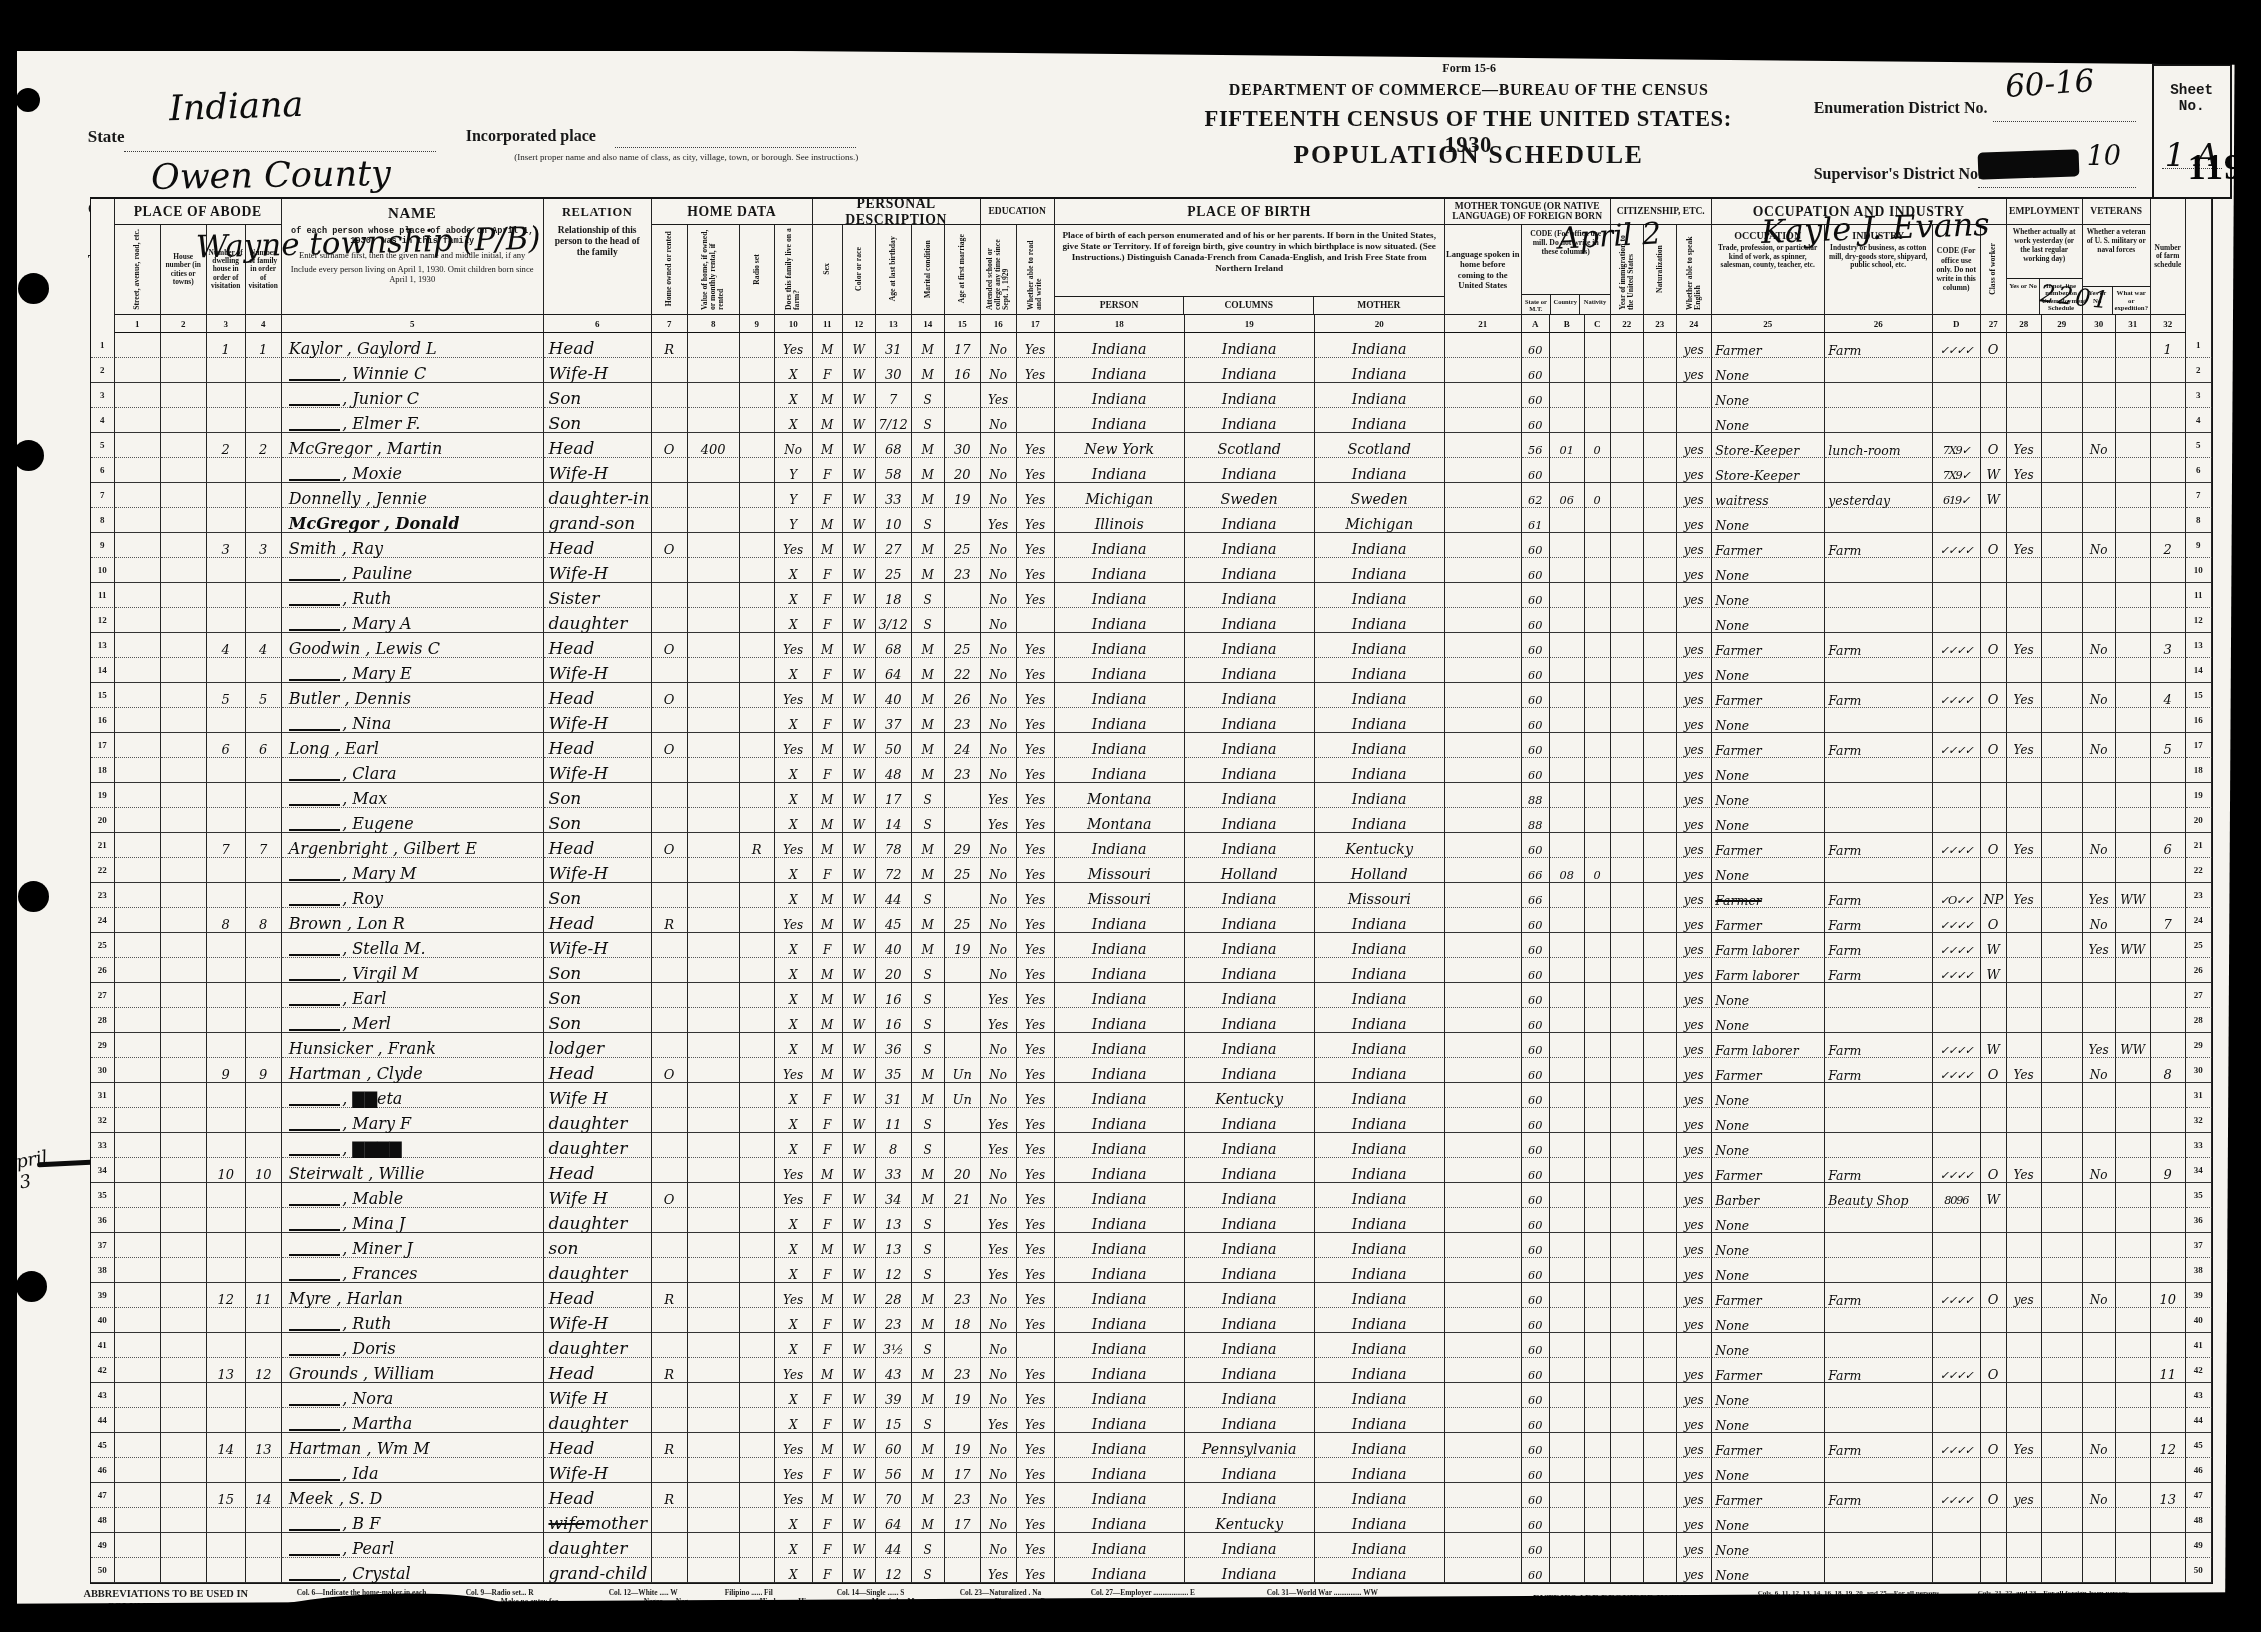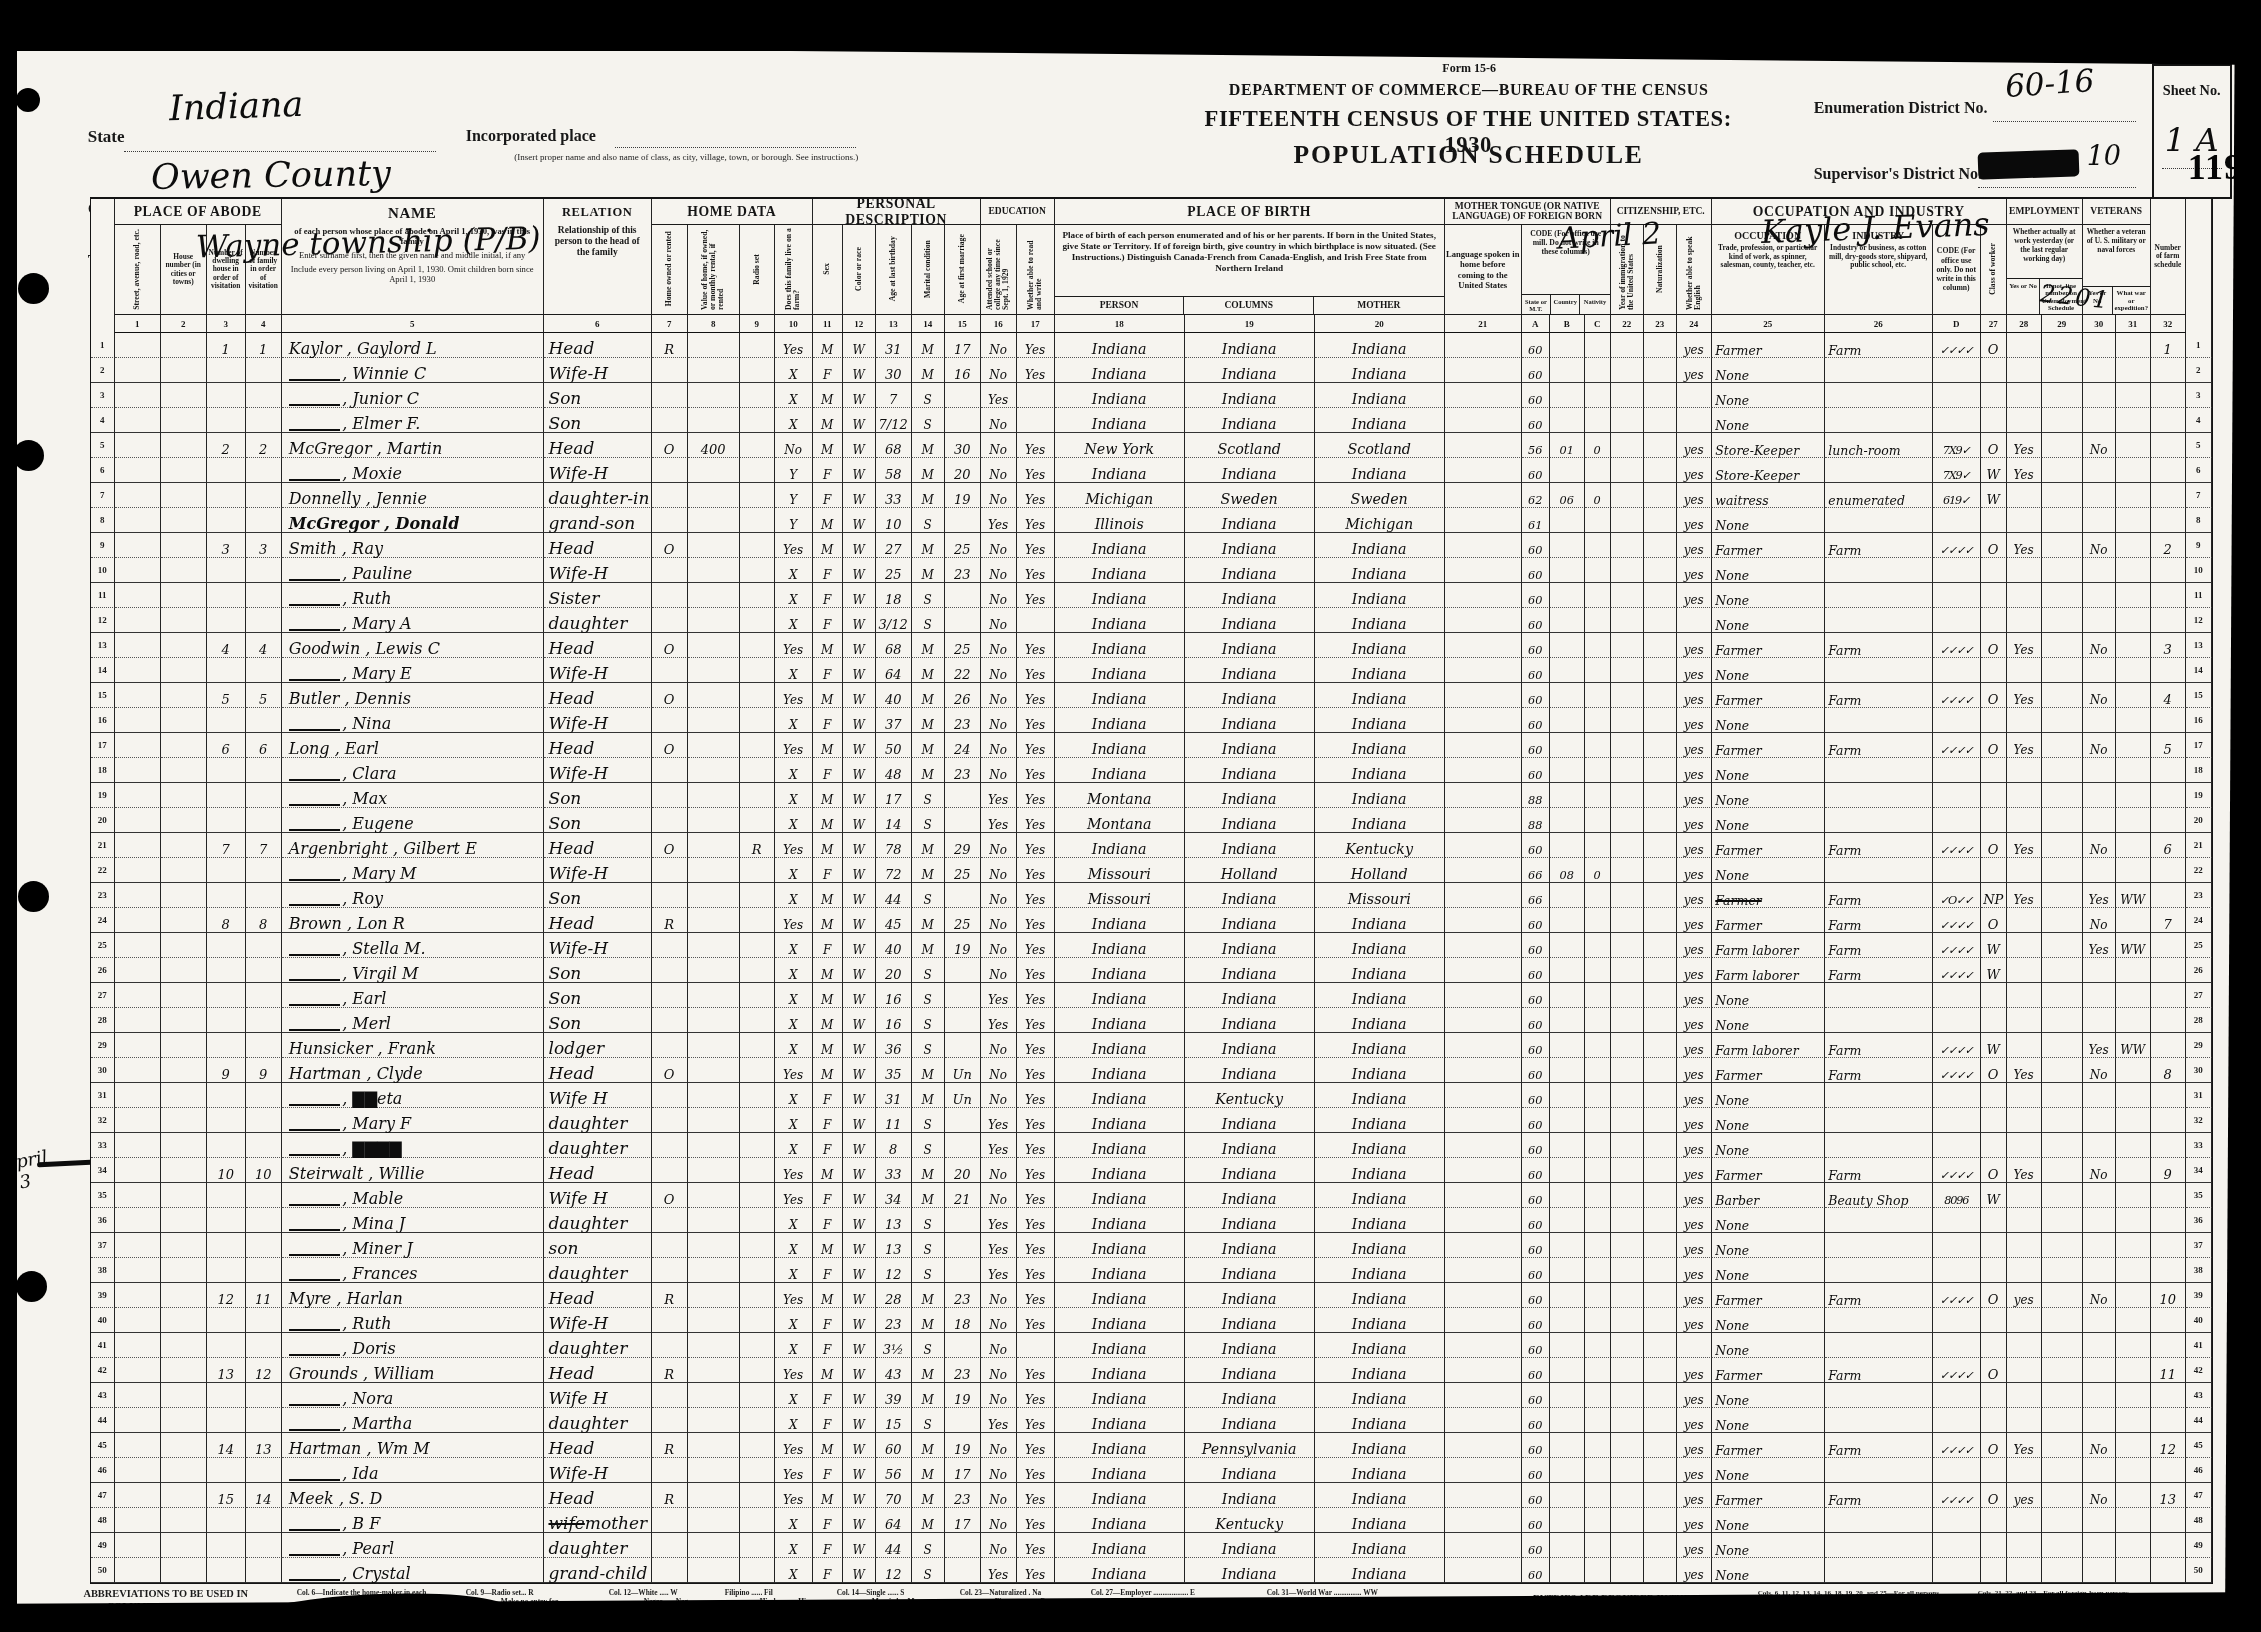--- a/index.html
+++ b/index.html
@@ -8,21 +8,21 @@
   
   .tear{position:absolute;background:#000;z-index:40;}
   .tear-top{top:-52px;left:-36px;width:2368px;height:95px;transform:rotate(0.55deg);transform-origin:left center;}
   .tear-bottom{top:1604px;left:-24px;width:2368px;height:71px;transform:rotate(-0.30deg);transform-origin:left center;}
   .tear-right{top:-12px;left:2235px;width:48px;height:1666px;transform:rotate(0.35deg);transform-origin:top center;}
   .tear-left{top:-12px;left:-18px;width:35px;height:1666px;}
   .hole{position:absolute;background:#000;border-radius:50%;z-index:41;}
   .blob{position:absolute;background:#000;border-radius:50%;z-index:41;}
 
   .print{color:#161616;}
-  .b{font-weight:bold;}
+  .b{font-weight:bold;font-family:Liberation Mono, monospace;}
   .hw{font-family:"DejaVu Serif",serif;font-style:italic;color:#0d0d0d;}
   .strike{text-decoration:line-through;text-decoration-thickness:1.8px;}
   .lbl{position:absolute;font-weight:bold;color:#181818;}
   .dotline{position:absolute;border-bottom:1.2px dotted #3a3a3a;height:0;}
   .note{position:absolute;font-size:9px;color:#222;text-align:center;line-height:1.1;}
   .hwv{position:absolute;z-index:5;white-space:nowrap;}
 
   
   .table{position:absolute;left:73px;top:146px;border:1.8px solid #141414;border-top-width:2.4px;
     display:grid;grid-template-rows:26px 90px 18px;grid-auto-rows:25px;background:#f6f4ef;z-index:3;}
@@ -553,21 +553,21 @@
       <div class="dc hw pb rb-d" style="grid-area: 10 / 20 / span 1 / span 1;">Sweden</div>
       <div class="dc hw pb rb-d hv" style="grid-area: 10 / 21 / span 1 / span 1;">Sweden</div>
       <div class="dc hw md rb-d" style="grid-area: 10 / 22 / span 1 / span 1;"></div>
       <div class="dc hw cd rb-d" style="grid-area: 10 / 23 / span 1 / span 1;">62</div>
       <div class="dc hw cd rb-d" style="grid-area: 10 / 24 / span 1 / span 1;">06</div>
       <div class="dc hw cd rb-d hv" style="grid-area: 10 / 25 / span 1 / span 1;">0</div>
       <div class="dc hw cd rb-d" style="grid-area: 10 / 26 / span 1 / span 1;"></div>
       <div class="dc hw cd rb-d" style="grid-area: 10 / 27 / span 1 / span 1;"></div>
       <div class="dc hw sm2 rb-d hv" style="grid-area: 10 / 28 / span 1 / span 1;">yes</div>
       <div class="dc hw oc rb-d" style="grid-area: 10 / 29 / span 1 / span 1;">waitress</div>
-      <div class="dc hw oc rb-d" style="grid-area: 10 / 30 / span 1 / span 1;">enumerated</div>
+      <div class="dc hw oc rb-d" style="grid-area: 10 / 30 / span 1 / span 1;">yesterday</div>
       <div class="dc hw ck rb-d" style="grid-area: 10 / 31 / span 1 / span 1;">619✓</div>
       <div class="dc hw md rb-d hv" style="grid-area: 10 / 32 / span 1 / span 1;">W</div>
       <div class="dc hw sm2 rb-d" style="grid-area: 10 / 33 / span 1 / span 1;"></div>
       <div class="dc hw sm2 rb-d hv" style="grid-area: 10 / 34 / span 1 / span 1;"></div>
       <div class="dc hw sm2 rb-d" style="grid-area: 10 / 35 / span 1 / span 1;"></div>
       <div class="dc hw sm2 rb-d hv" style="grid-area: 10 / 36 / span 1 / span 1;"></div>
       <div class="dc hw md rb-d hv" style="grid-area: 10 / 37 / span 1 / span 1;"></div>
       <div class="dc lnum rb-d" style="grid-area: 10 / 38 / span 1 / span 1;">7</div>
       <div class="dc lnum rb-s hv" style="grid-area: 11 / 1 / span 1 / span 1;">8</div>
       <div class="dc hw md rb-s" style="grid-area: 11 / 2 / span 1 / span 1;"></div>

